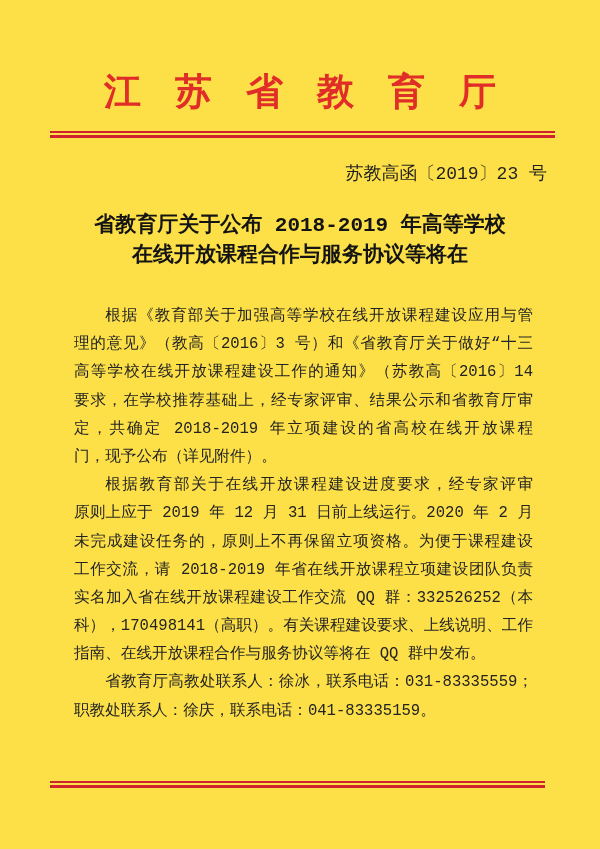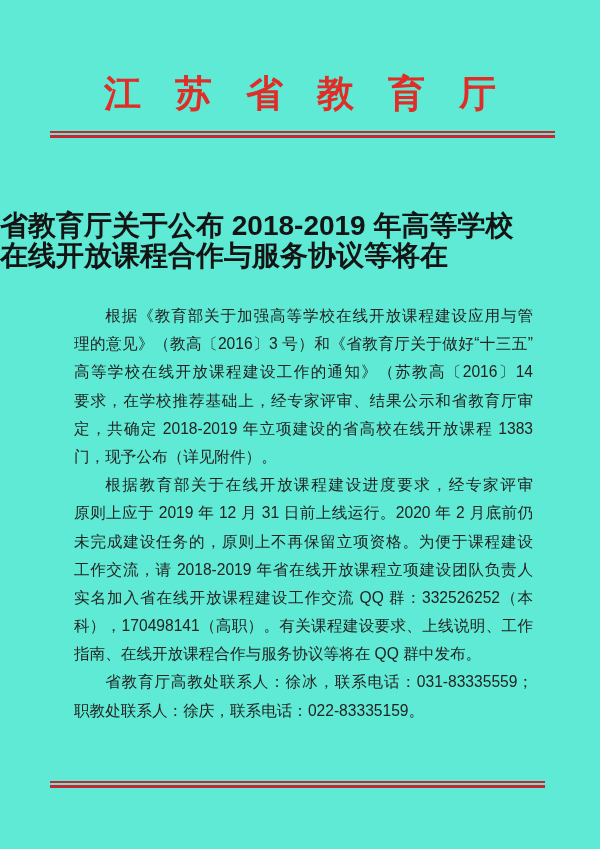--- a/index.html
+++ b/index.html
@@ -1,21 +1,21 @@
 <!DOCTYPE html>
 <html><head>
 <meta charset="utf-8">
 <style>
   html,body{margin:0;padding:0;background:#888;}
   .page{
     position:relative;
     width:600px;height:849px;
     margin:0 auto;
-    background:#5eead4;
-    font-family:Liberation Sans, sans-serif;
+    background:#fde047;
+    font-family:Liberation Mono, monospace;
     color:#1f1f1f;
     overflow:hidden;
   }
   .letterhead{
     position:absolute;top:72px;left:0;right:0;
     text-align:center;
     font-size:37px;font-weight:bold;
     letter-spacing:0.92em;margin-right:-0.92em;
     line-height:44px;
     white-space:nowrap;
@@ -28,21 +28,22 @@
   }
   .rule-top{top:131px;width:505px;}
   .rule-bottom{top:781px;width:495px;}
   .doc-number{
     position:absolute;top:160px;right:53px;
     font-size:18px;line-height:28px;
     white-space:nowrap;
   }
   .notice-title{
     position:absolute;top:211px;left:0;right:0;
-    font-size:28px;font-weight:bold;
+    text-align:center;
+    font-size:21px;font-weight:bold;
     line-height:30px;color:#141414;
     white-space:nowrap;
   }
   .body-block{
     position:absolute;top:302px;left:74px;width:459px;
     font-size:15.6px;color:#232323;
   }
   .bline{
     height:28.2px;line-height:28.2px;
     text-align:justify;text-align-last:justify;
@@ -53,20 +54,21 @@
 </style>
 </head>
 <body>
 
 <div class="page">
 
   <div class="letterhead" style="color: rgb(224, 45, 40);">江苏省教育厅</div>
 
   <div class="rule rule-top" style="border-color: rgb(207, 35, 48);"></div>
 
+  <div class="doc-number">苏教高函〔2019〕23 号</div>
 
   <div class="notice-title">
     <div>省教育厅关于公布 2018-2019 年高等学校</div>
     <div>在线开放课程合作与服务协议等将在</div>
   </div>
 
   <div class="body-block" style="color: rgb(35, 35, 35);">
     <div>
         <div class="bline indent">根据《教育部关于加强高等学校在线开放课程建设应用与管</div>
         <div class="bline">理的意见》（教高〔2016〕3 号）和《省教育厅关于做好“十三五”</div>
@@ -75,19 +77,19 @@
         <div class="bline">定，共确定 2018-2019 年立项建设的省高校在线开放课程 1383</div>
         <div class="bline last">门，现予公布（详见附件）。</div>
         <div class="bline indent">根据教育部关于在线开放课程建设进度要求，经专家评审</div>
         <div class="bline">原则上应于 2019 年 12 月 31 日前上线运行。2020 年 2 月底前仍</div>
         <div class="bline">未完成建设任务的，原则上不再保留立项资格。为便于课程建设</div>
         <div class="bline">工作交流，请 2018-2019 年省在线开放课程立项建设团队负责人</div>
         <div class="bline">实名加入省在线开放课程建设工作交流 QQ 群：332526252（本</div>
         <div class="bline">科），170498141（高职）。有关课程建设要求、上线说明、工作</div>
         <div class="bline last">指南、在线开放课程合作与服务协议等将在 QQ 群中发布。</div>
         <div class="bline indent">省教育厅高教处联系人：徐冰，联系电话：031-83335559；</div>
-        <div class="bline last">职教处联系人：徐庆，联系电话：022-83335159。</div>
+        <div class="bline last">职教处联系人：徐庆，联系电话：041-83335159。</div>
       </div>
   </div>
 
   <div class="rule rule-bottom" style="border-color: rgb(207, 35, 48);"></div>
 
 </div>
 
 </body></html>

